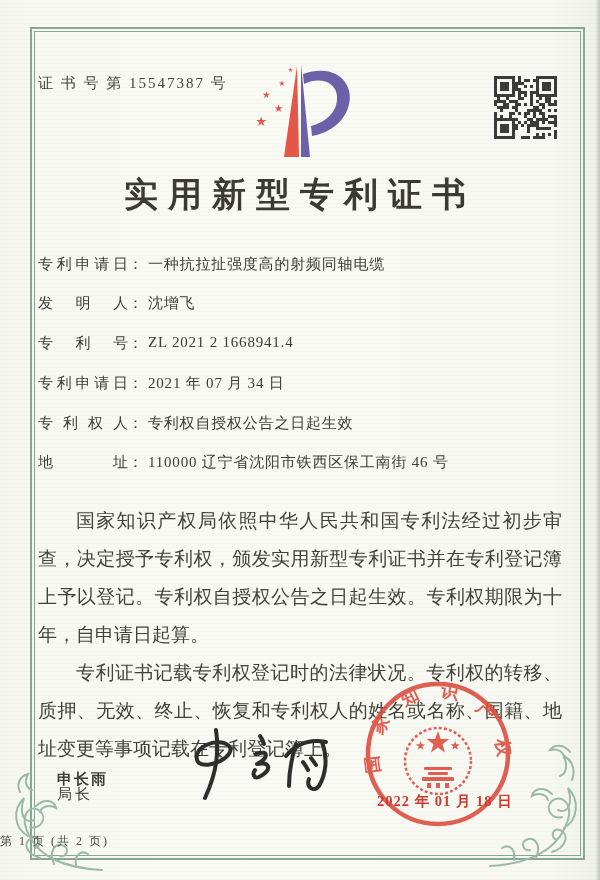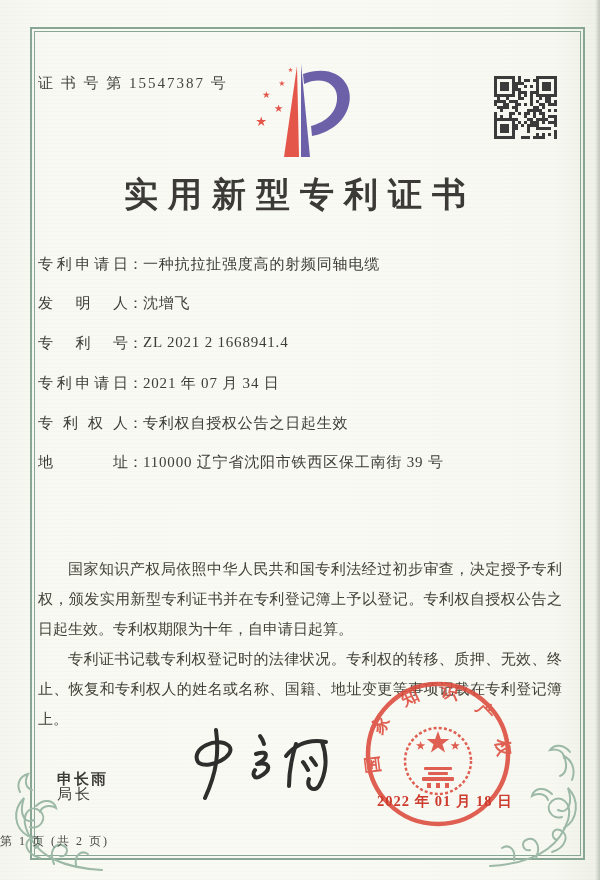--- a/index.html
+++ b/index.html
@@ -45,24 +45,24 @@
   .title{
     left:0;right:0;top:172px;text-align:center;
     font-size:34px;font-weight:700;letter-spacing:10px;color:#3b3a36;
   }
   .field-row{left:38px;height:20px;font-size:15px;white-space:nowrap;}
   .flabel{
     display:inline-block;width:90px;vertical-align:top;
     text-align:justify;text-align-last:justify;
   }
   .fcolon{display:inline-block;vertical-align:top;}
-  .fvalue{display:inline-block;vertical-align:top;letter-spacing:0.8px;}
+  .fvalue{display:inline-block;vertical-align:top;margin-left:5px;letter-spacing:0.8px;}
   .body-text{
-    left:38px;top:554px;width:524px;
-    font-size:15px;line-height:30px;text-align:justify;color:#434239;
+    left:38px;top:502px;width:524px;
+    font-size:19px;line-height:38px;text-align:justify;color:#434239;
   }
   .body-text p{margin:0;text-indent:2em;}
   .signer-title{left:57px;top:737px;font-size:15px;letter-spacing:3px;margin-top:48px;}
   .signer-name{left:57px;top:770px;font-size:15px;letter-spacing:2px;font-weight:bold;}
   .signature{left:158px;top:710px;}
   .seal{left:363px;top:679px;}
   .seal-date{
     left:377px;top:792px;font-size:14.5px;letter-spacing:1px;
     color:var(--red-dark);font-weight:600;
   }
@@ -374,21 +374,21 @@
   <div class="abs field-row" style="top:334px">
     <span class="flabel">专利号</span><span class="fcolon">：</span><span class="fvalue">ZL 2021 2 1668941.4</span>
   </div>
   <div class="abs field-row" style="top:374px">
     <span class="flabel">专利申请日</span><span class="fcolon">：</span><span class="fvalue">2021 年 07 月 34 日</span>
   </div>
   <div class="abs field-row" style="top:414px">
     <span class="flabel">专利权人</span><span class="fcolon">：</span><span class="fvalue">专利权自授权公告之日起生效</span>
   </div>
   <div class="abs field-row" style="top:453px">
-    <span class="flabel">地址</span><span class="fcolon">：</span><span class="fvalue">110000 辽宁省沈阳市铁西区保工南街 39 号</span>
+    <span class="flabel">地址</span><span class="fcolon">：</span><span class="fvalue">110000 辽宁省沈阳市铁西区保工南街 46 号</span>
   </div>
 
   <div class="abs body-text">
     <p>国家知识产权局依照中华人民共和国专利法经过初步审查，决定授予专利权，颁发实用新型专利证书并在专利登记簿上予以登记。专利权自授权公告之日起生效。专利权期限为十年，自申请日起算。</p>
     <p>专利证书记载专利权登记时的法律状况。专利权的转移、质押、无效、终止、恢复和专利权人的姓名或名称、国籍、地址变更等事项记载在专利登记簿上。</p>
   </div>
 
   <div class="abs signer-title">局长</div>
   <div class="abs signer-name">申长雨</div>
 

